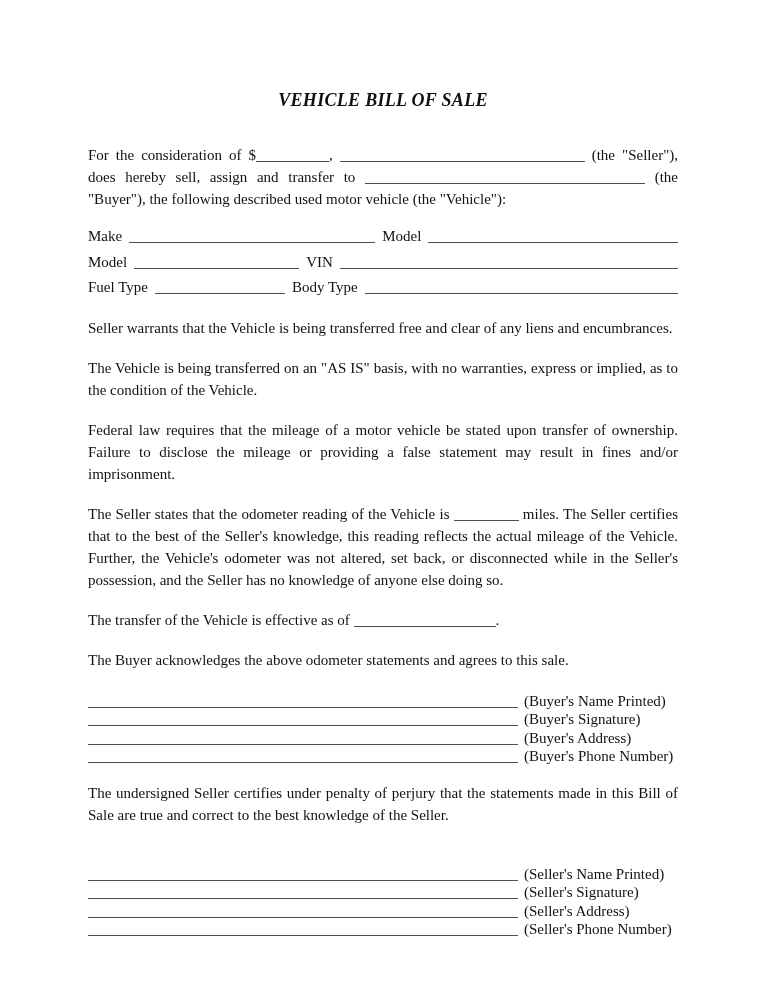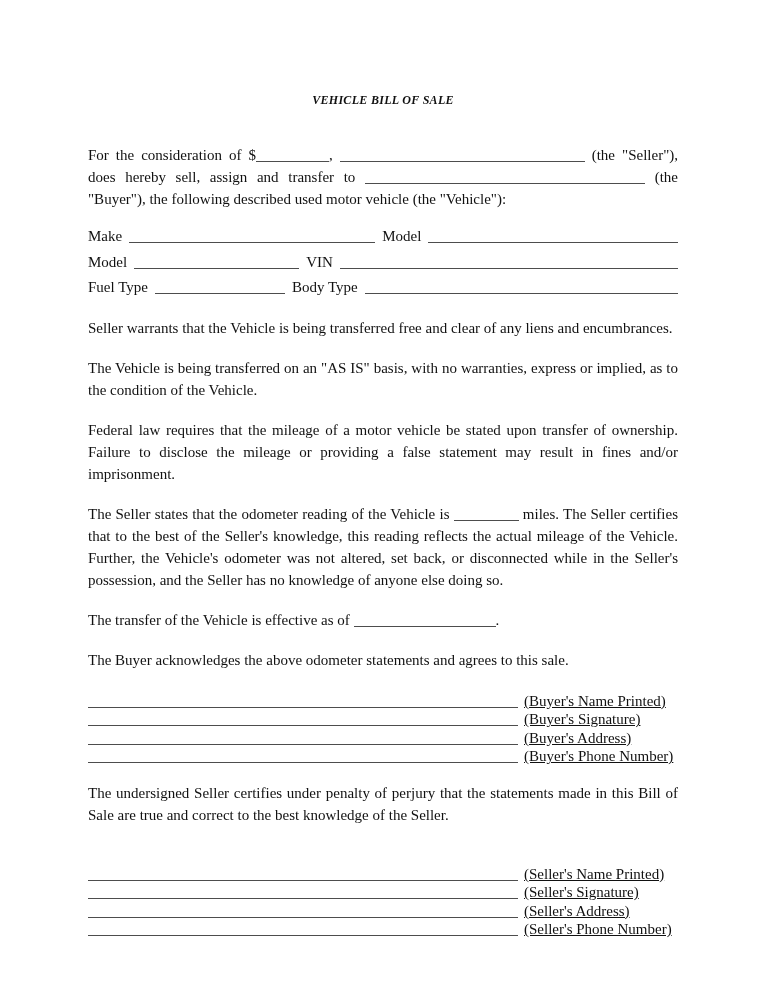--- a/index.html
+++ b/index.html
@@ -13,21 +13,21 @@
     height: 994px;
     box-sizing: border-box;
     background: #ffffff;
     color: #111111;
     font-family: "Liberation Serif", "DejaVu Serif", serif;
     font-size: 15px;
     padding: 90px 90px 0 88px;
     overflow: hidden;
   }
   .title {
-    font-size: 12px;
+    font-size: 18px;
     font-weight: bold;
     font-style: italic;
     text-align: center;
     letter-spacing: 0.3px;
     margin: 0 0 34px 0;
     line-height: 20px;
   }
   .para {
     text-align: justify;
     line-height: 22px;
@@ -61,21 +61,20 @@
     top: 2px;
   }
   .b-make { width: 246px; }
   .b-year { width: 165px; }
   .b-fuel { width: 130px; }
   .b-grow { flex: 1 1 auto; }
 
   .sig-block {
     margin-top: 21px;
     margin-bottom: 15px;
-    text-decoration: underline;
   }
   .sig-block.seller {
     margin-top: 39px;
     margin-bottom: 0;
   }
   .sig-row {
     display: flex;
     align-items: baseline;
     line-height: 18.5px;
     white-space: nowrap;

